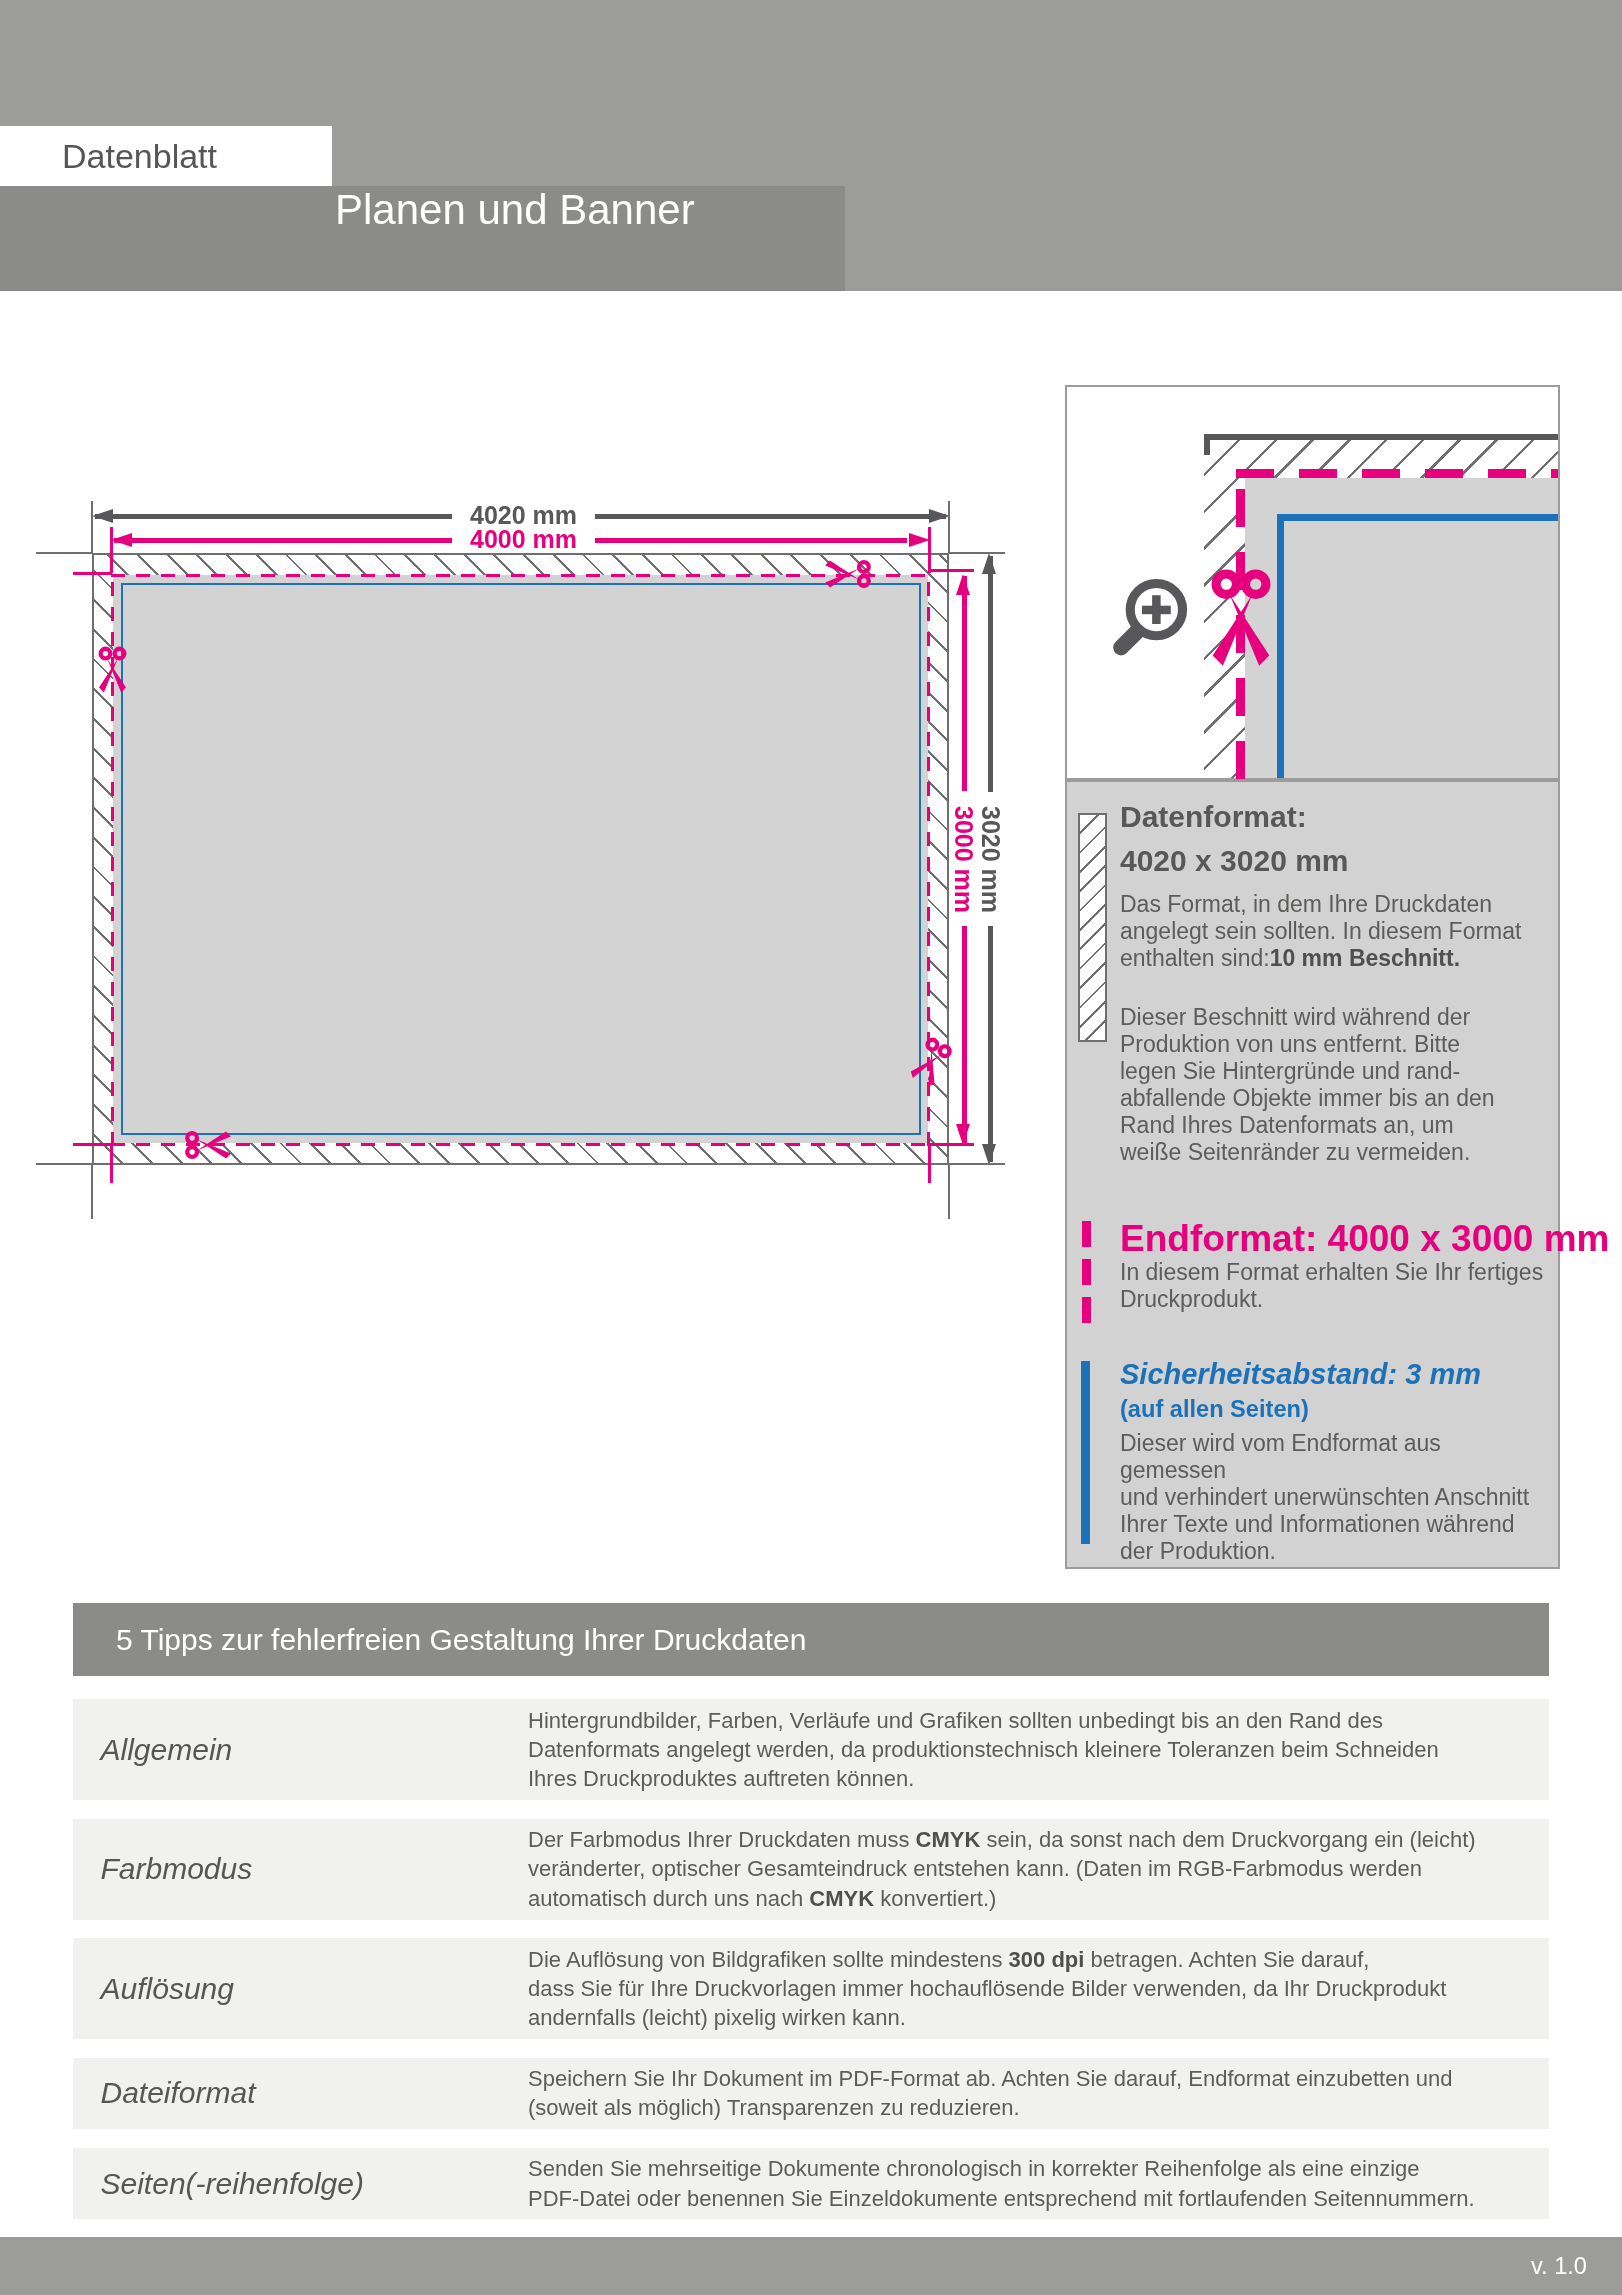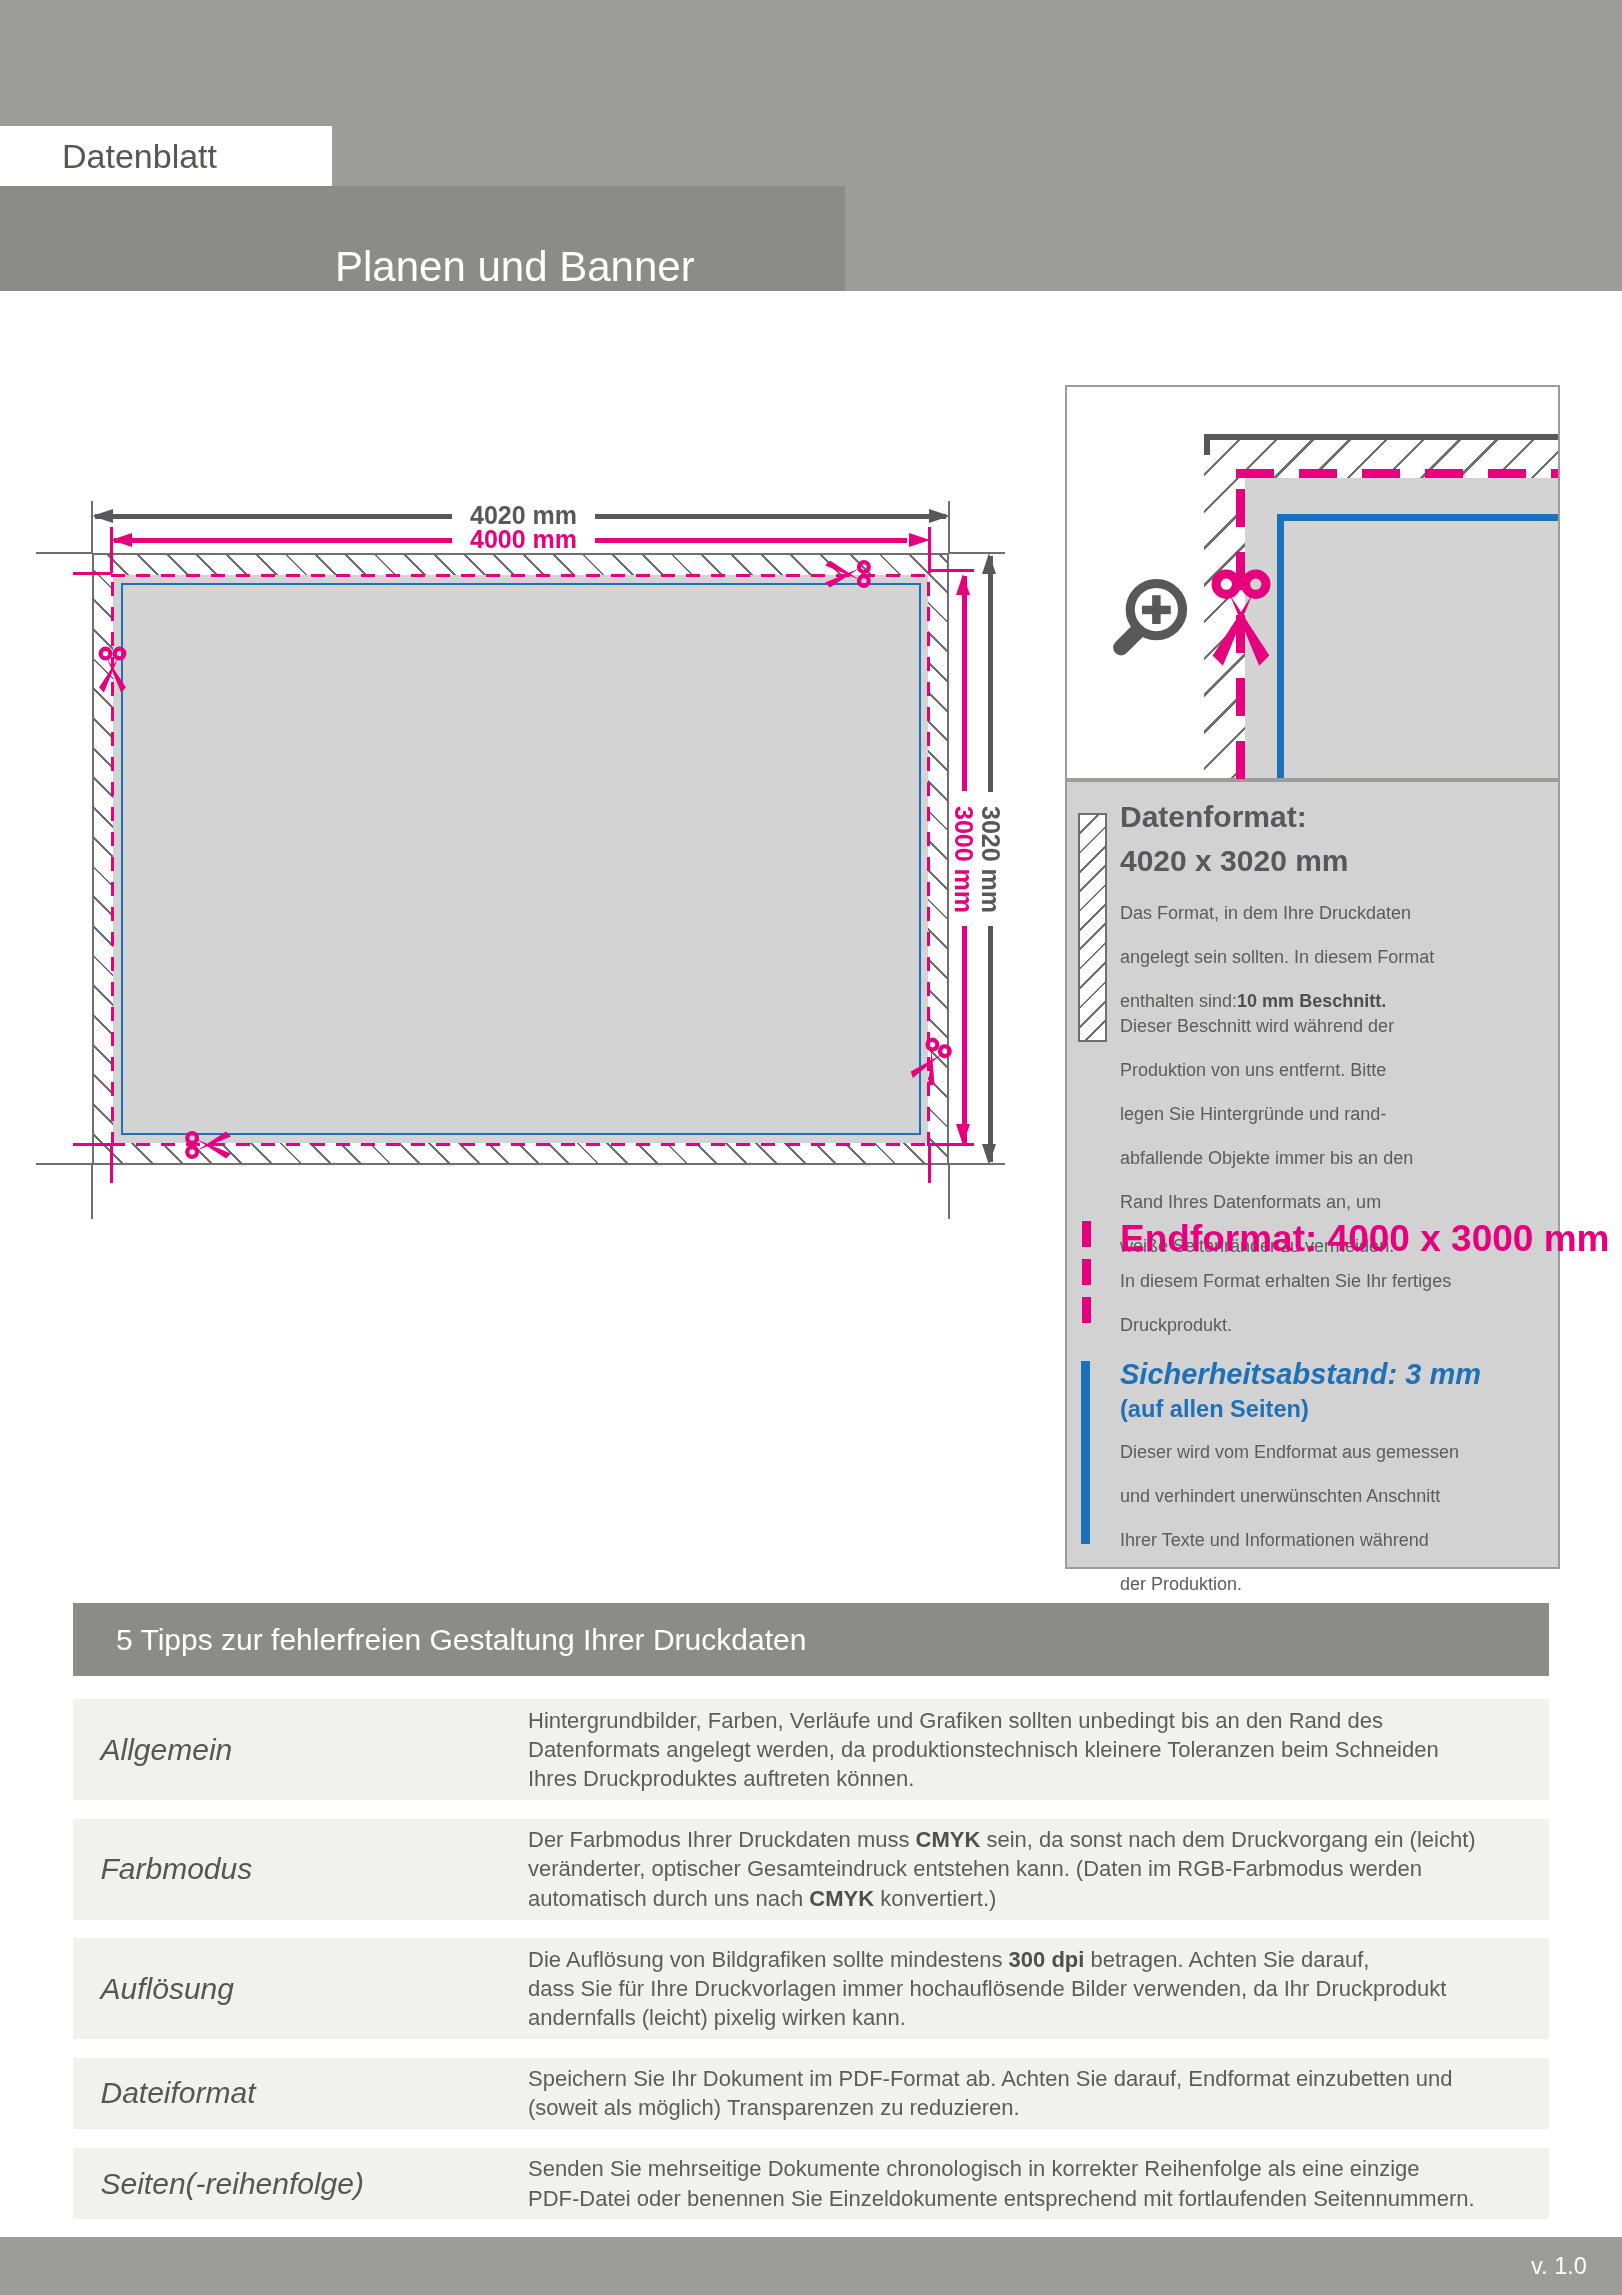--- a/index.html
+++ b/index.html
@@ -3,21 +3,21 @@
 <meta charset="utf-8">
 <style>
   html,body{margin:0;padding:0;background:#fff;}
   .page{position:relative;width:1623px;height:2295px;background:#ffffff;overflow:hidden;
         font-family:"Liberation Sans","DejaVu Sans",sans-serif;color:#575756;}
   .abs{position:absolute;}
   
   .band{background:#9c9c9a;}
   .eyebrow-box{background:#ffffff;display:flex;align-items:center;}
   .eyebrow-box span{font-size:34px;color:#565655;}
-  .title-bar{background:#8b8b89;display:flex;align-items:flex-end;}
+  .title-bar{background:#8b8b89;display:flex;align-items:flex-start;}
   .title-bar span{font-size:42px;color:#ffffff;}
   
   .hatch{background:#ffffff;background-image:repeating-linear-gradient(45deg,transparent 0,transparent 19px,#6f6f6f 19px,#6f6f6f 21px);border:2px solid #6f6f6f;box-sizing:border-box;}
   .fill{background:#d3d3d3;}
   .blue-rect{border:2.6px solid #1d71b8;box-sizing:border-box;}
   .dash-h{background:repeating-linear-gradient(90deg,#e6007e 0,#e6007e 14.4px,transparent 14.4px,transparent 25px);}
   .dash-v{background:repeating-linear-gradient(0deg,#e6007e 0,#e6007e 14.4px,transparent 14.4px,transparent 25px);}
   .dimline-g{background:#58585a;}
   .dimline-m{background:#e6007e;}
   .cropmark-g{background:#6f6f6f;}
@@ -36,21 +36,21 @@
   
   .inset{background:#ffffff;border:2px solid #9c9c9a;box-sizing:border-box;}
   .inset-hatch{background:#ffffff;background-image:repeating-linear-gradient(135deg,transparent 0,transparent 23.6px,#6f6f6f 23.6px,#6f6f6f 26px);}
   .bigdash-h{background:repeating-linear-gradient(90deg,#e6007e 0,#e6007e 38px,transparent 38px,transparent 63px);}
   .bigdash-v{background:repeating-linear-gradient(0deg,#e6007e 0,#e6007e 38px,transparent 38px,transparent 63px);}
   .infobox{background:#d2d2d2;border:2px solid #9c9c9a;box-sizing:border-box;}
   .info-h1{font-size:30px;font-weight:bold;color:#58585a;white-space:nowrap;}
   .info-h1.m{color:#e6007e;font-size:37px;}
   .info-h1.b{color:#1d71b8;font-size:29px;}
   .info-sub{font-size:23.6px;font-weight:bold;color:#1d71b8;}
-  .info-body{font-size:18px;line-height:44px;color:#5c5c5b;white-space:pre-line;}
+  .info-body{font-size:23px;line-height:27px;color:#5c5c5b;white-space:pre-line;}
   .info-body .bold{font-weight:bold;color:#4f4f4e;}
   .swatch-hatch{background:#ffffff;background-image:repeating-linear-gradient(135deg,transparent 0,transparent 11.8px,#6f6f6f 11.8px,#6f6f6f 13.7px);border:2px solid #6f6f6f;box-sizing:border-box;}
   .swatch-dash{background:repeating-linear-gradient(0deg,#e6007e 0,#e6007e 26px,transparent 26px,transparent 38px);}
   .swatch-bar{background:#1d71b8;}
   
   .tips-bar{background:#8b8b89;display:flex;align-items:center;}
   .tips-bar span{color:#ffffff;font-size:30px;}
   .tip-row{display:flex;background:#f1f1ef;margin-bottom:18.3px;padding:6.5px 0;}
   .tip-label{flex:0 0 455px;display:flex;align-items:center;padding-left:27.5px;box-sizing:border-box;
              font-size:30px;color:#565655;font-style:italic;}

